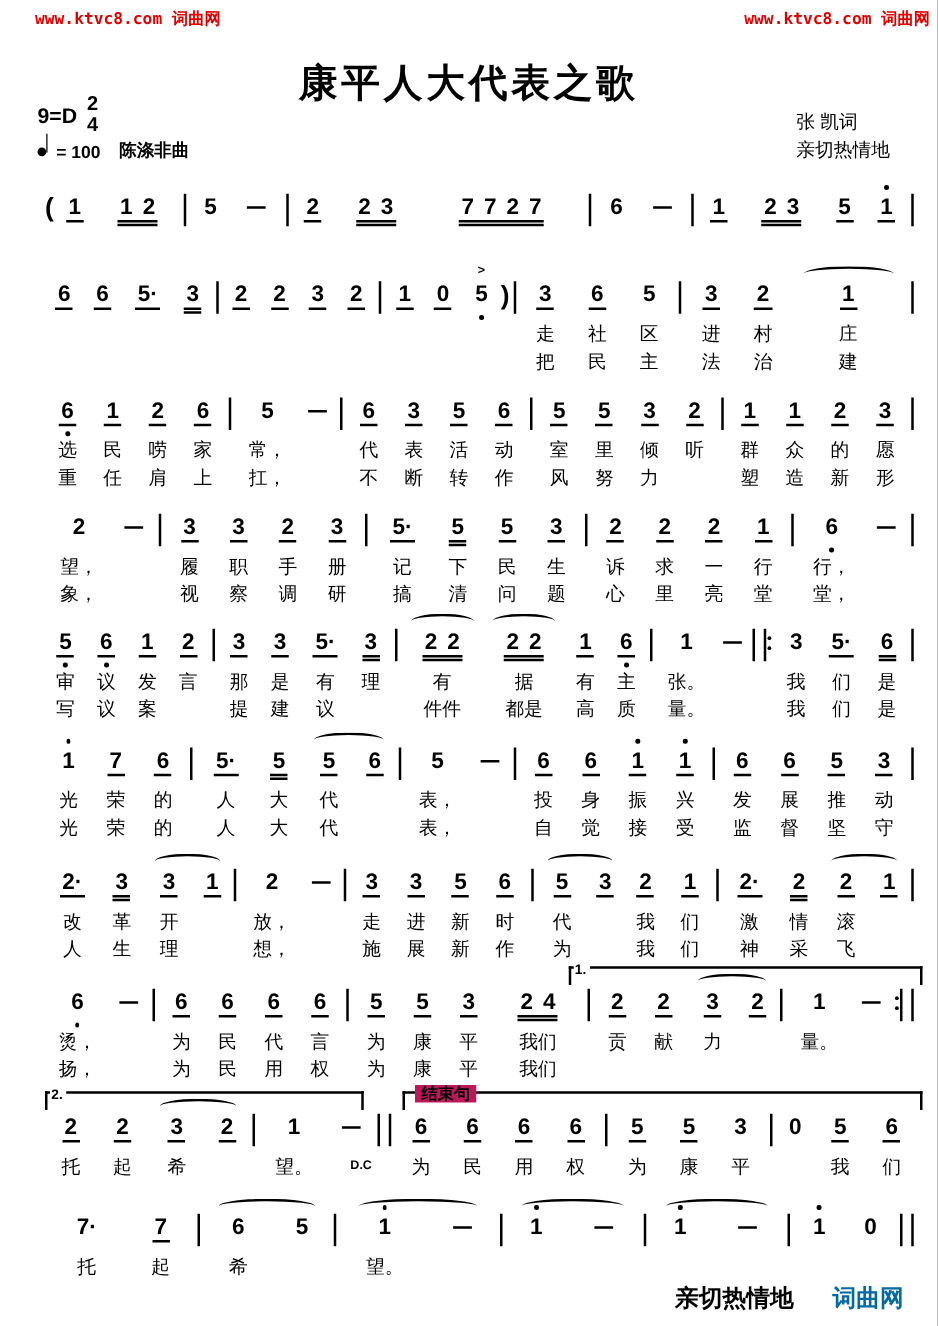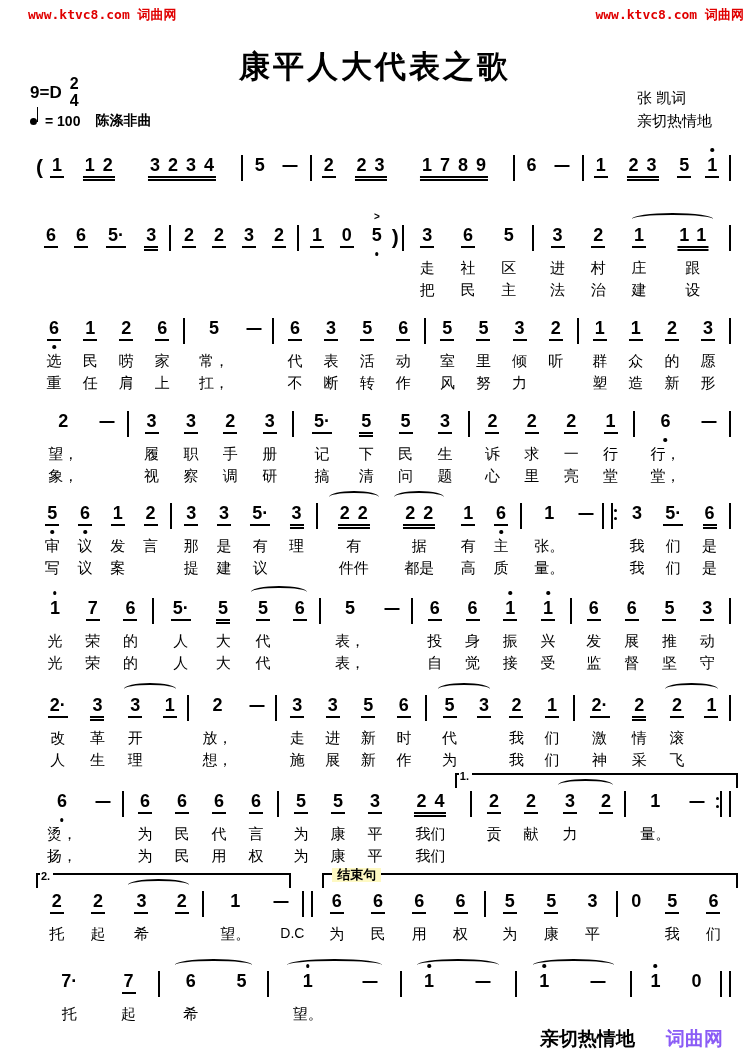--- a/index.html
+++ b/index.html
@@ -50,23 +50,23 @@
   .bar.b2{width:7px;background:transparent;border-left:2px solid #000;border-right:2px solid #000;}
   .rdots{position:relative;width:5px;height:26px;margin-top:10px;}
   .rdots::before,.rdots::after{content:"";position:absolute;left:1px;width:3px;height:3px;
                                border-radius:50%;background:#000;}
   .rdots::before{top:6px}.rdots::after{top:14px}
   .paren{flex:0 0 auto;font-size:21px;font-weight:bold;line-height:26px;margin-top:9px;}
   .ov-volta,.ov-bracket{position:absolute;top:-8px;height:13px;
         border-top:2px solid #000;border-left:2px solid #000;border-right:2px solid #000;}
   .ov-volta .lab{position:absolute;left:2px;top:-4px;background:#fff;padding:0 3px 0 1px;
                  font-size:11px;line-height:11px;font-weight:bold;}
-  .ov-bracket .lab{position:absolute;left:8px;top:-7px;background:#fef9c3;padding:0 5px;
+  .ov-bracket .lab{position:absolute;left:8px;top:-7px;background:#be185d;padding:0 5px;
                    font-size:13px;line-height:14px;font-weight:bold;}
-  .ov-text{position:absolute;font-size:14px;font-weight:normal;line-height:16px;}
+  .ov-text{position:absolute;font-size:10px;font-weight:bold;line-height:16px;}
 </style>
 </head>
 <body>
 
 <div class="page">
   <div class="wm left" style="color: rgb(224, 0, 0);">www.ktvc8.com 词曲网</div>
   <div class="wm right" style="color: rgb(224, 0, 0);">www.ktvc8.com 词曲网</div>
 
   <div class="title">康平人大代表之歌</div>
 
@@ -95,54 +95,49 @@
         <div class="cell" style="flex-grow: 1;">
           <div class="nwrap">
             <div class="num u1"><span>1</span></div>
           </div>
         </div>
         <div class="cell" style="flex-grow: 2;">
           <div class="nwrap">
             <div class="num u2 ms"><span>12</span></div>
           </div>
         </div>
+        <div class="barwrap">
+          <div class="bar"></div>
+        </div>
+        <div class="cell" style="flex-grow: 1;">
+          <div class="nwrap">
+            <div class="num"><span>5</span></div>
+          </div>
+        </div>
+        <div class="cell" style="flex-grow: 1.2;">
+          <div class="nwrap">
+            <div class="dashline"></div>
+          </div>
+        </div>
+        <div class="barwrap">
+          <div class="bar"></div>
+        </div>
+        <div class="cell" style="flex-grow: 1;">
+          <div class="nwrap">
+            <div class="num u1"><span>2</span></div>
+          </div>
+        </div>
+        <div class="cell" style="flex-grow: 2;">
+          <div class="nwrap">
+            <div class="num u2 ms"><span>23</span></div>
+          </div>
+        </div>
         <div class="cell" style="flex-grow: 4;">
           <div class="nwrap">
-            <div class="num u2 ms"><span>3234</span></div>
-          </div>
-        </div>
-        <div class="barwrap">
-          <div class="bar"></div>
-        </div>
-        <div class="cell" style="flex-grow: 1;">
-          <div class="nwrap">
-            <div class="num"><span>5</span></div>
-          </div>
-        </div>
-        <div class="cell" style="flex-grow: 1.2;">
-          <div class="nwrap">
-            <div class="dashline"></div>
-          </div>
-        </div>
-        <div class="barwrap">
-          <div class="bar"></div>
-        </div>
-        <div class="cell" style="flex-grow: 1;">
-          <div class="nwrap">
-            <div class="num u1"><span>2</span></div>
-          </div>
-        </div>
-        <div class="cell" style="flex-grow: 2;">
-          <div class="nwrap">
-            <div class="num u2 ms"><span>23</span></div>
-          </div>
-        </div>
-        <div class="cell" style="flex-grow: 4;">
-          <div class="nwrap">
-            <div class="num u2 ms"><span>1789</span></div>
+            <div class="num u2 ms"><span>7727</span></div>
           </div>
         </div>
         <div class="barwrap">
           <div class="bar"></div>
         </div>
         <div class="cell" style="flex-grow: 1;">
           <div class="nwrap">
             <div class="num"><span>6</span></div>
           </div>
         </div>
@@ -307,27 +302,20 @@
           <div class="lyr">村</div>
           <div class="lyr">治</div>
         </div>
         <div class="grp arc" style="flex-grow: 3;">
           <div class="cell" style="flex-grow: 1;">
             <div class="nwrap">
               <div class="num u1"><span>1</span></div>
             </div>
             <div class="lyr">庄</div>
             <div class="lyr">建</div>
-          </div>
-          <div class="cell" style="flex-grow: 2;">
-            <div class="nwrap">
-              <div class="num u2 ms"><span>11</span></div>
-            </div>
-            <div class="lyr">跟</div>
-            <div class="lyr">设</div>
           </div>
         </div>
         <div class="barwrap">
           <div class="bar"></div>
         </div>
       </div>
       <div class="line" style="top: 308px;">
         <div class="cell" style="flex-grow: 1;">
           <div class="nwrap">
             <div class="num u1"><span>6</span></div>
@@ -1391,15 +1379,15 @@
           <div class="lyr">&nbsp;</div>
         </div>
         <div class="barwrap">
           <div class="bar b2"></div>
         </div>
       </div>
     </div>
 
   <div class="footer">
     <span class="src">亲切热情地</span>
-    <span class="site" id="footer-site" style="color: #8b5cf6;">词曲网</span>
+    <span class="site" id="footer-site" style="color: #0369a1;">词曲网</span>
   </div>
 </div>
 
 </body></html>

